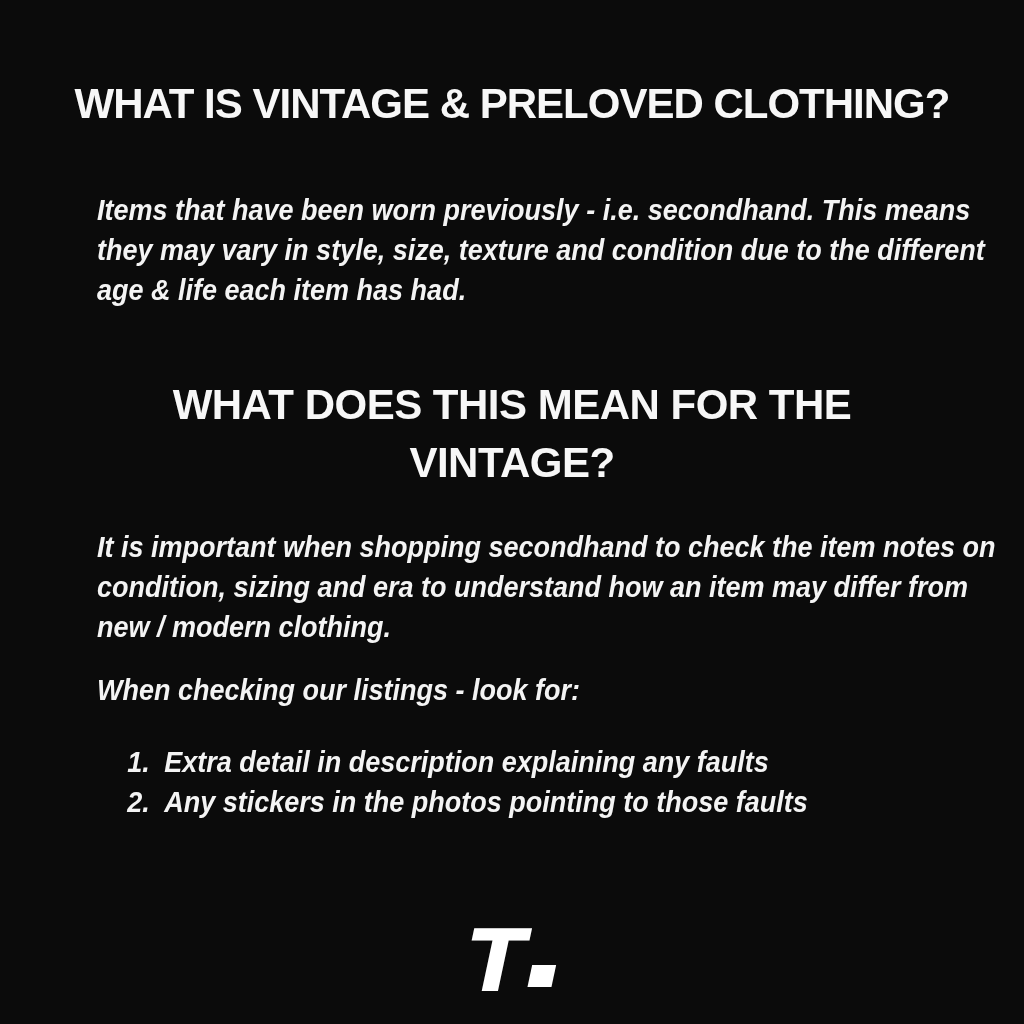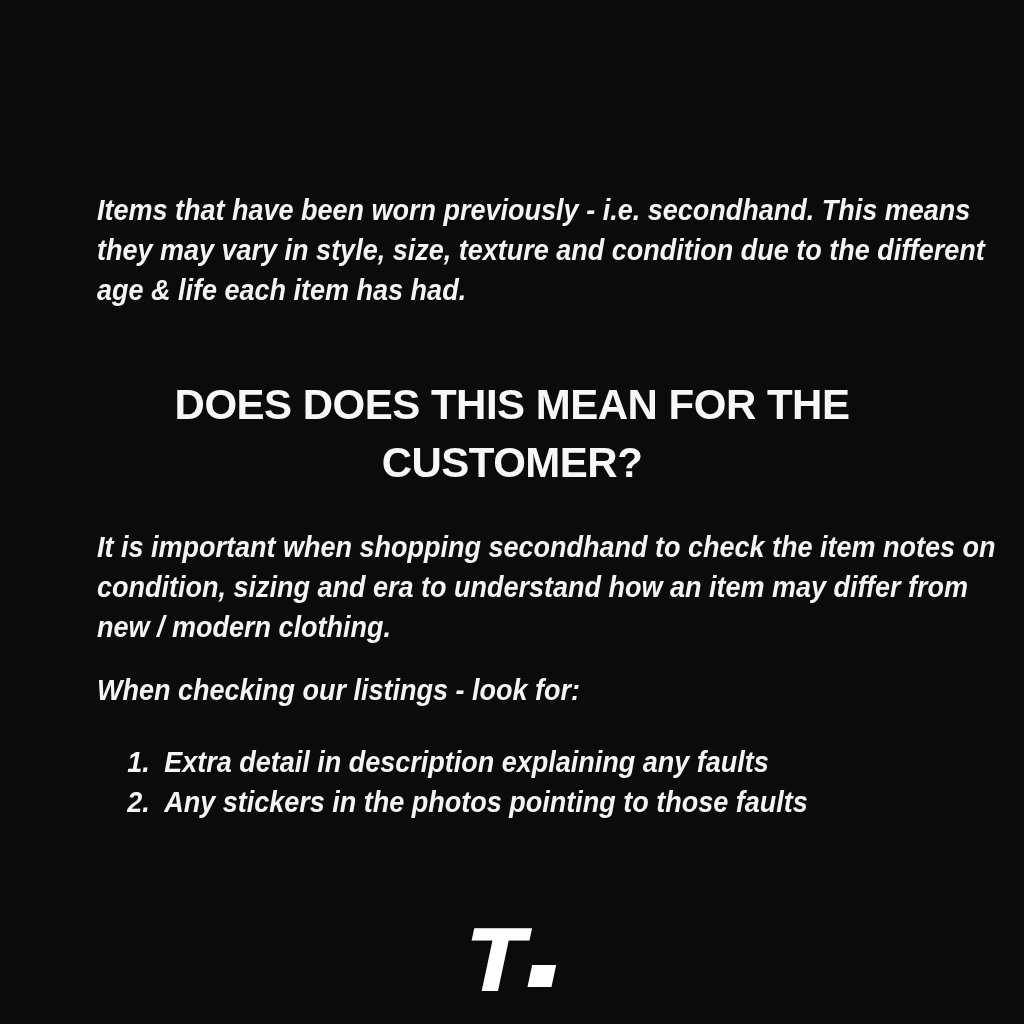--- a/index.html
+++ b/index.html
@@ -120,24 +120,25 @@
     background: #ffffff;
     margin-left: 7px;
     margin-bottom: 17px;
   }
 </style>
 </head>
 <body>
 
 <div class="canvas">
 
+  <h1 class="main-title">WHAT IS VINTAGE &amp; PRELOVED CLOTHING?</h1>
 
   <p class="body-copy intro-paragraph">Items that have been worn previously - i.e. secondhand. This means they may vary in style, size, texture and condition due to the different age &amp; life each item has had.</p>
 
-  <h2 class="sub-title"><span class="inner">DOES DOES THIS MEAN FOR THE CUSTOMER?</span></h2>
+  <h2 class="sub-title"><span class="inner">WHAT DOES THIS MEAN FOR THE VINTAGE?</span></h2>
 
   <p class="body-copy customer-paragraph">It is important when shopping secondhand to check the item notes on condition, sizing and era to understand how an item may differ from new / modern clothing.</p>
 
   <p class="body-copy listings-lead">When checking our listings - look for:</p>
 
   <ol class="checklist">
     <li class="check-item">
       <span class="num">1.</span>
       <span class="txt">Extra detail in description explaining any faults</span>
     </li>

